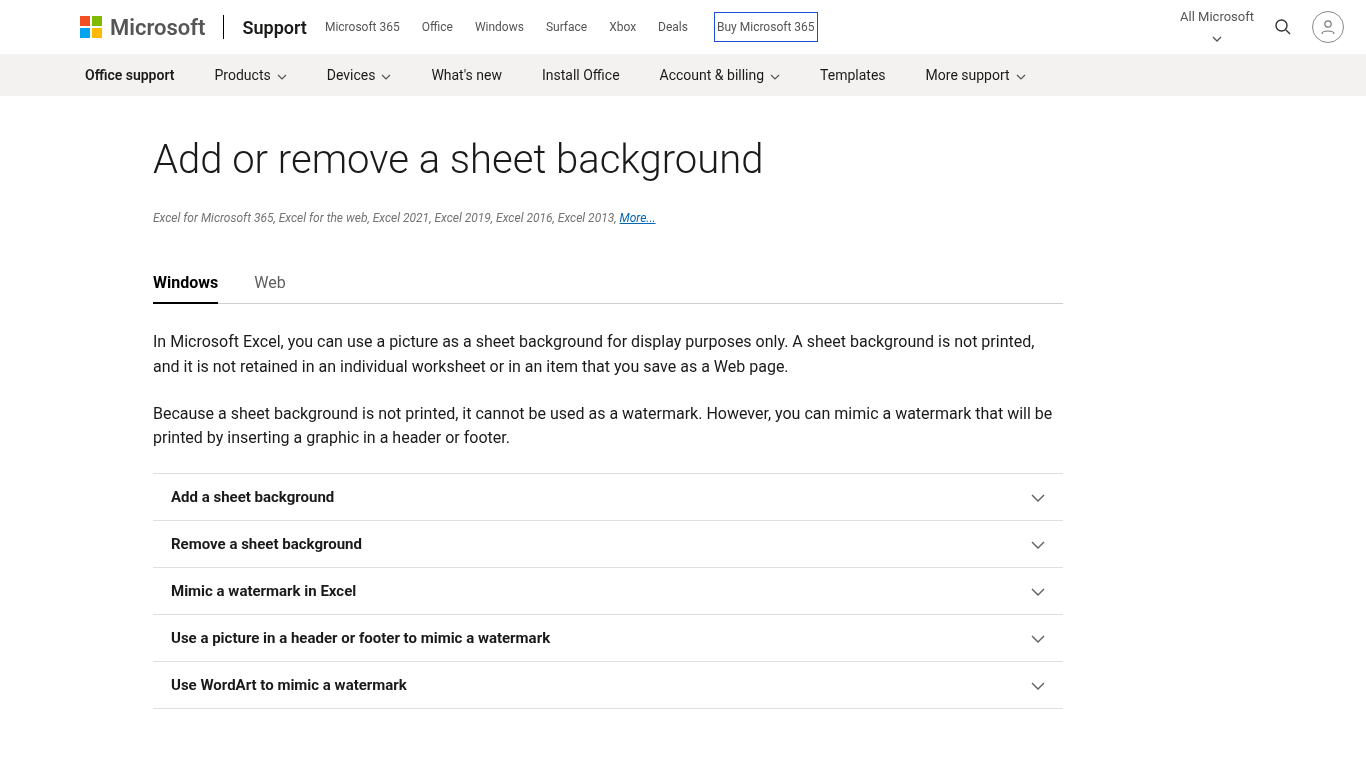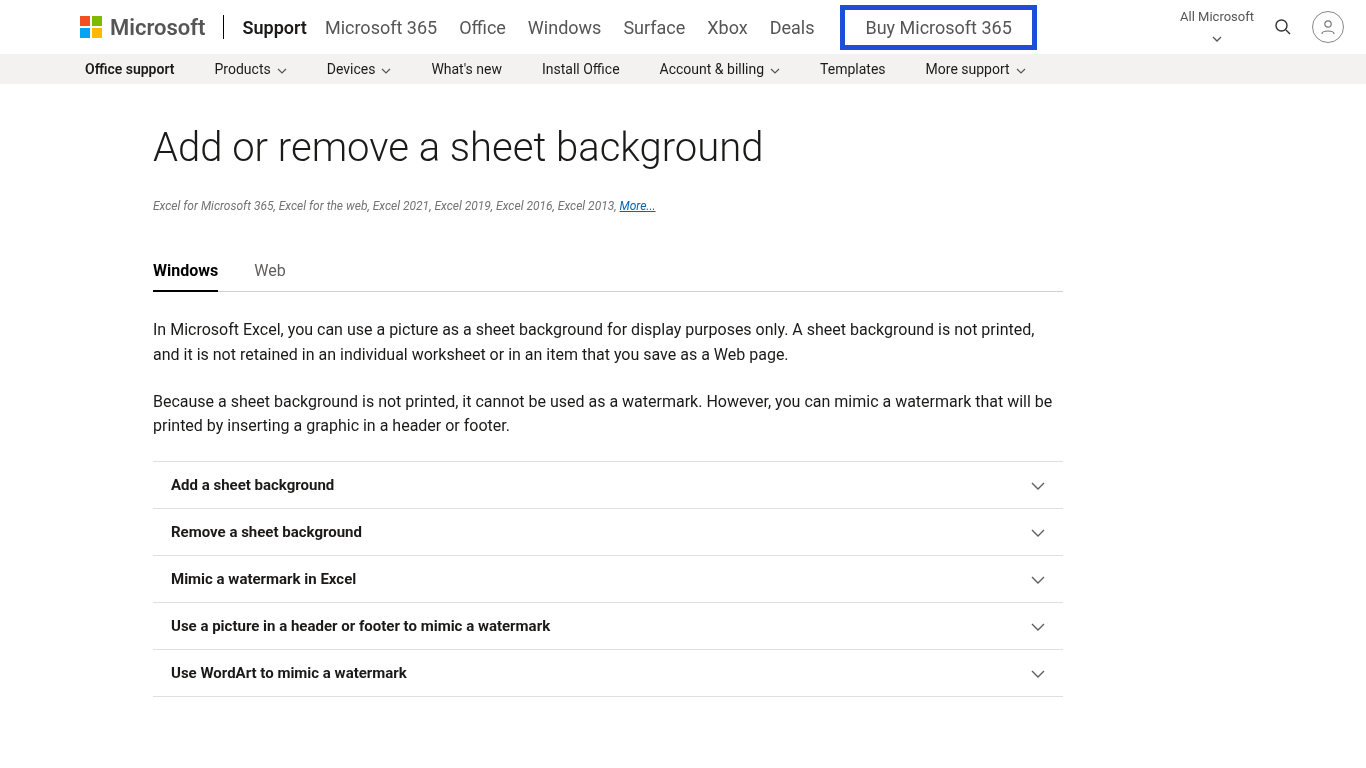--- a/index.html
+++ b/index.html
@@ -24,41 +24,41 @@
     display: flex; align-items: center;
     font-weight: 600; font-size: 22px; color:#555;
   }
   .ms-logo svg { margin-right: 8px; }
   .sep-bar {
     width: 1px; height: 24px; background: #000;
     margin: 0 18px;
   }
   .site-name { font-size: 18px; font-weight: 600; color:#1b1a19; }
   .top-links { display:flex; align-items:center; margin-left: 18px; gap: 22px; }
-  .top-links a { font-size: 18px; color:#555; text-decoration:none; }
+  .top-links a { font-size: 12px; color:#555; text-decoration:none; }
   .buy-btn {
-    border: 5px solid #1d4ed8;
-    padding: 7px 20px;
+    border: 1px solid #1d4ed8;
+    padding: 7px 2px;
     font-size: 13px;
     color:#1b1a19;
     text-decoration:none;
     margin-left: 4px;
   }
   .header-right { display:flex; align-items:center; gap: 20px; }
   .all-ms { font-size: 13px; color:#555; display:flex; align-items:center; gap:6px;flex-direction:column; }
   .chev { display:inline-block; }
   .search-icon, .user-icon { display:flex; align-items:center; justify-content:center; }
   .user-icon {
     width: 32px; height: 32px; border-radius:50%;
     border: 1px solid #888; color:#555;
   }
   
   .sub-nav {
     background: #f3f2f1;
-    height: 30px;
+    height: 42px;
     display:flex; align-items:center;
     padding: 0 0 0 85px;
     gap: 40px;
     font-size: 14px;
   }
   .sub-nav .item { color:#1b1a19; display:flex; align-items:center; gap:6px; }
   .sub-nav .item.bold { font-weight:600; }
   
   .article { max-width: 910px; margin: 0 auto; padding: 40px 0 60px 0; }
   .article-area { padding-left: 150px; padding-right: 300px; }

